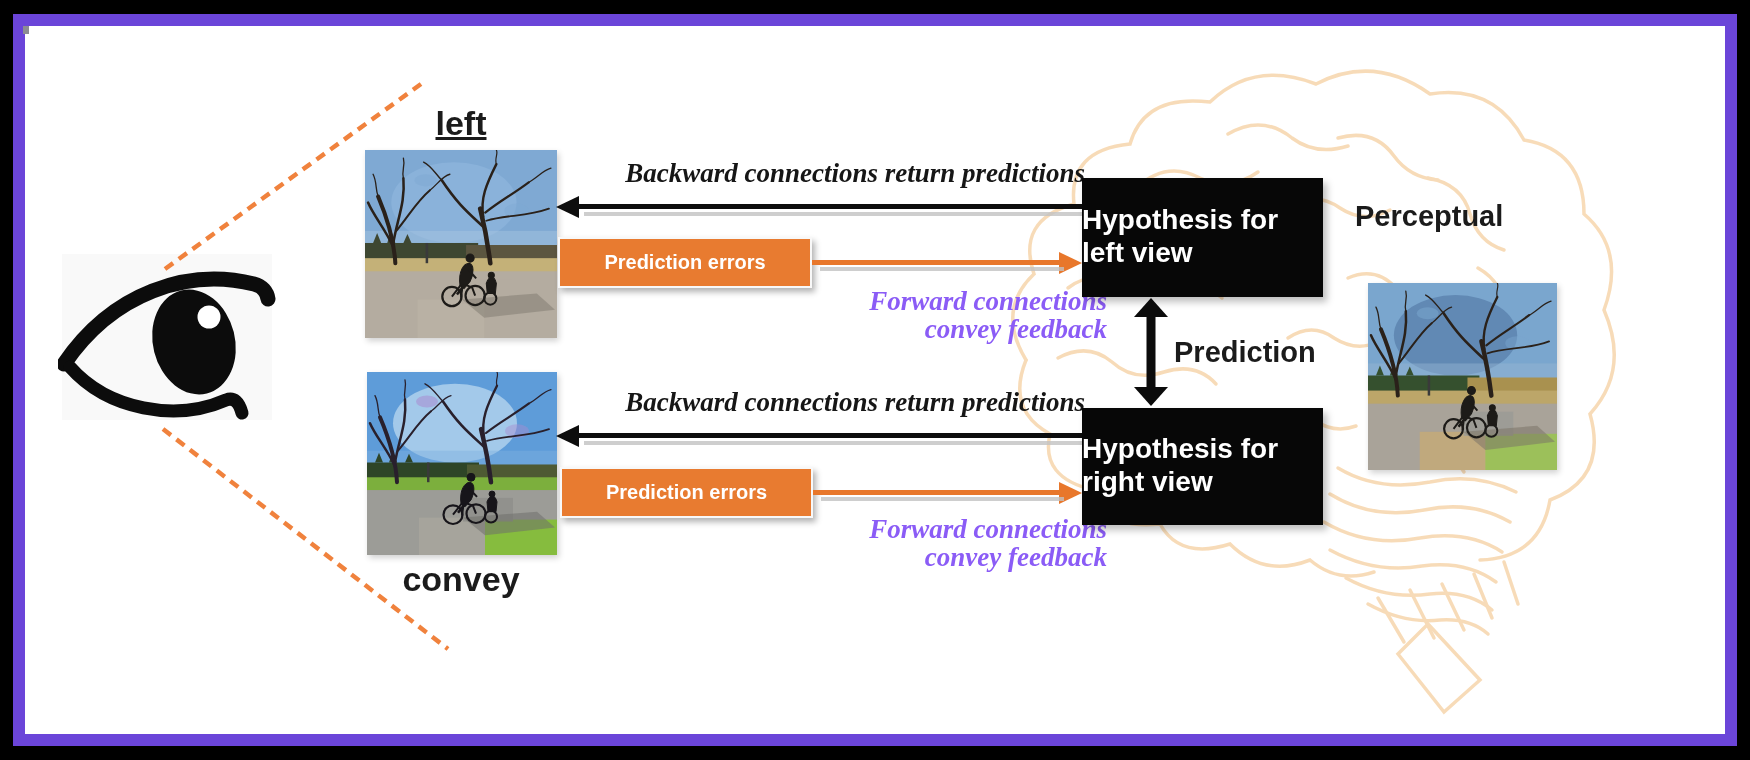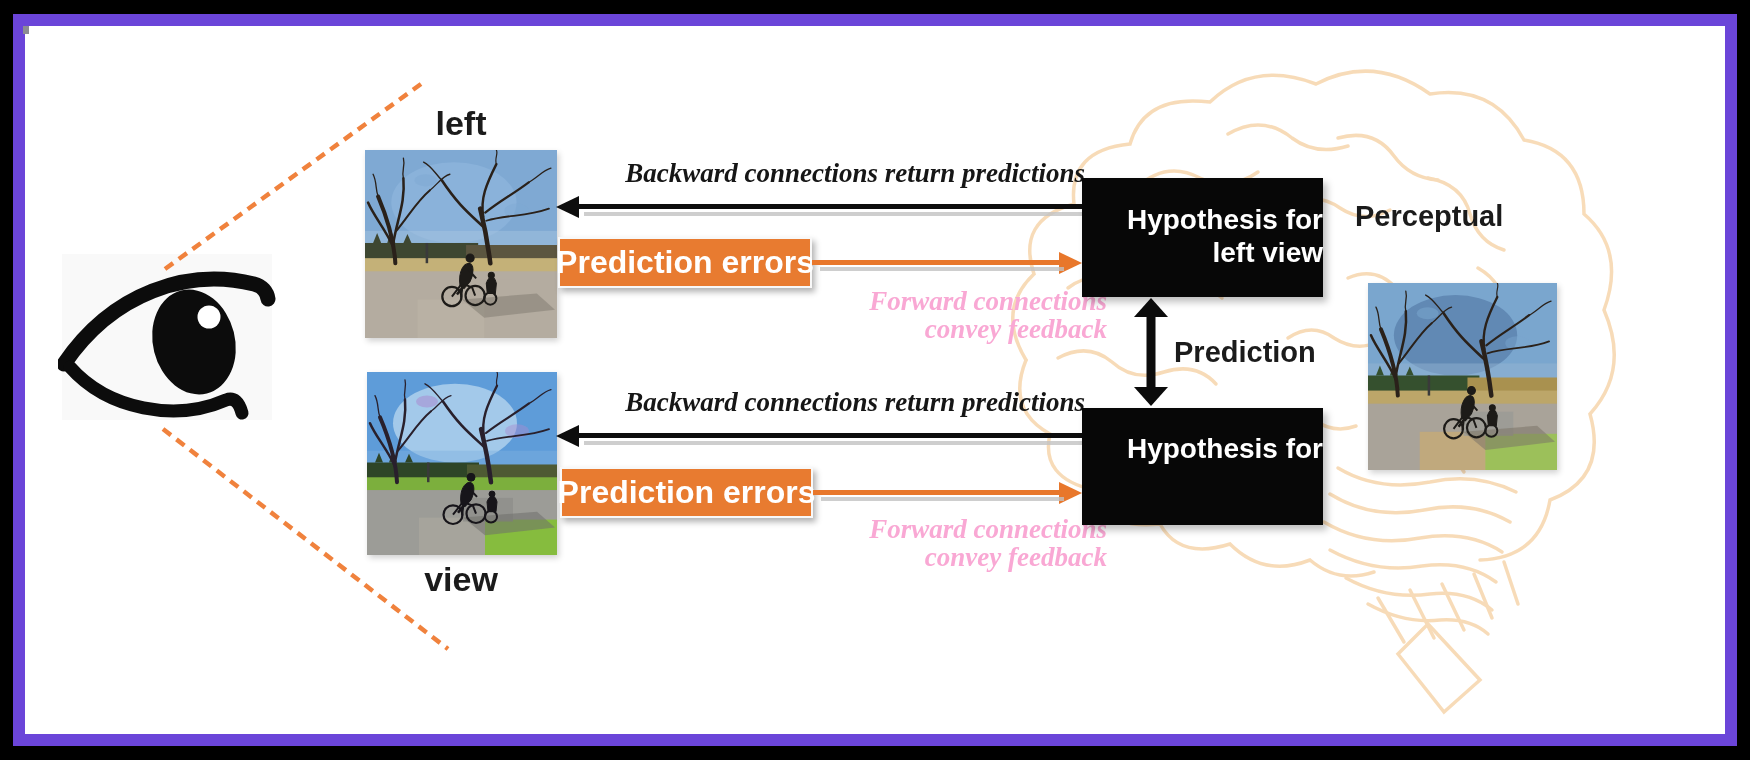--- a/index.html
+++ b/index.html
@@ -5,29 +5,29 @@
   html,body{margin:0;padding:0;background:#000;}
   .app{position:relative;width:1750px;height:760px;background:#000;overflow:hidden;
        font-family:"Liberation Sans", sans-serif;}
   .frame{position:absolute;left:13px;top:14px;width:1700px;height:708px;
          border:12px solid #6B45D9;background:#ffffff;}
   .artifact{position:absolute;left:23px;top:26px;width:6px;height:8px;background:#8d8d93;}
   .abs{position:absolute;}
   
   .serifbold{font-family:"Liberation Serif", serif;font-style:italic;font-weight:700;
              color:#161616;font-size:27px;white-space:nowrap;text-align:right;}
-  .serifbold.orange{color:#f9a8d4;}
+  .serifbold.orange{color:#8b5cf6;}
   .viewlabel{font-weight:700;font-size:34px;color:#1b1b1b;text-align:center;}
   .biglabel{font-weight:700;font-size:29px;color:#1b1b1b;white-space:nowrap;}
-  .hypobox{background:#070707;color:#ffffff;text-align:right;
+  .hypobox{background:#070707;color:#ffffff;text-align:left;
            box-shadow:4px 5px 7px rgba(0,0,0,0.25);}
   .hypobox .l{font-size:28px;font-weight:700;line-height:33px;}
   .obox{background:#E87B30;border:2px solid #f8f8f8;box-sizing:border-box;
         box-shadow:3px 4px 6px rgba(0,0,0,0.3);display:flex;align-items:center;justify-content:center;}
-  .obox span{color:#ffffff;font-weight:700;font-size:32px;white-space:nowrap;}
+  .obox span{color:#ffffff;font-weight:700;font-size:20px;white-space:nowrap;}
   
   .shaft-h{position:absolute;height:5px;background:#0d0d0d;}
   .shaft-h.orange{background:#E8772B;}
   .head-left{position:absolute;width:0;height:0;border-top:11px solid transparent;
              border-bottom:11px solid transparent;border-right:23px solid #0d0d0d;}
   .head-right{position:absolute;width:0;height:0;border-top:11px solid transparent;
               border-bottom:11px solid transparent;border-left:23px solid #E8772B;}
   .arrow-shadow{position:absolute;height:4px;background:#c2c2c2;opacity:.8;}
   
   .scene{position:absolute;overflow:hidden;box-shadow:2px 3px 6px rgba(0,0,0,0.18);}
@@ -87,21 +87,21 @@
     <circle cx="151" cy="65" r="11.5" fill="#ffffff"></circle>
     <path d="M6,112 C55,40 130,16 196,32 C204,34 209,40 210,47" fill="none" stroke="#0c0c0c" stroke-width="15" stroke-linecap="round"></path>
     <path d="M12,115 C50,158 118,170 168,148 C176,145 181,150 184,161" fill="none" stroke="#0c0c0c" stroke-width="13" stroke-linecap="round"></path>
   </svg>
 
   <svg class="abs" style="left:0;top:0;" width="1750" height="760" viewBox="0 0 1750 760">
     <line x1="165" y1="269" x2="421" y2="84" stroke="#F0823D" stroke-width="4.5" stroke-dasharray="10 7"></line>
     <line x1="163" y1="429" x2="448" y2="649" stroke="#F0823D" stroke-width="4.5" stroke-dasharray="10 7"></line>
   </svg>
 
-  <div class="abs viewlabel" style="left:386px;top:104px;width:150px;">left</div>
+  <div class="abs viewlabel" style="left:386px;top:104px;width:150px;text-decoration:underline;">left</div>
   <div class="scene scene-left abs" style="left:365px;top:150px;width:192px;height:188px;">
   <svg viewBox="0 0 190 186" preserveAspectRatio="none">
     <rect x="0" y="0" width="190" height="108" style="fill:var(--sky)"></rect>
     <ellipse cx="88" cy="52" rx="62" ry="40" style="fill:var(--blob)"></ellipse>
     <rect x="0" y="80" width="190" height="28" style="fill:var(--skyhz)" opacity="0.45"></rect>
     <ellipse cx="60" cy="30" rx="11" ry="6" style="fill:var(--accent)" opacity="0.55"></ellipse>
     <ellipse cx="150" cy="60" rx="12" ry="7" style="fill:var(--accent)" opacity="0.45"></ellipse>
     <rect x="0" y="92" width="112" height="18" style="fill:var(--treeL)"></rect>
     <polygon points="8,92 12,82 16,92" style="fill:var(--treeL)"></polygon>
     <polygon points="22,92 26,80 30,92" style="fill:var(--treeL)"></polygon>
@@ -189,21 +189,21 @@
       <path d="M94,134 C92,120 98,112 103,112 C108,113 108,122 104,130 L98,137 Z"></path>
       <circle cx="104" cy="107" r="4"></circle>
       <path d="M102,118 L110,127" fill="none" stroke-width="2"></path>
       <path d="M98,134 L91,143" fill="none" stroke-width="2.5"></path>
       <path d="M120,132 c3,-8 8,-8 10,0 l-1,10 h-8 Z"></path>
       <circle cx="125" cy="124" r="3"></circle>
       <circle cx="124" cy="147" r="6" fill="none" stroke-width="2"></circle>
     </g>
   </svg>
 </div>
-  <div class="abs viewlabel" style="left:386px;top:560px;width:150px;">view</div>
+  <div class="abs viewlabel" style="left:386px;top:560px;width:150px;">convey</div>
 
   <div class="abs serifbold" style="left:565px;top:158px;width:520px;">Backward connections return predictions</div>
   <div>
     <div class="shaft-h" style="left:572px;top:204px;width:510px;"></div>
     <div class="head-left" style="left:556px;top:196px;"></div>
     <div class="arrow-shadow" style="left:584px;top:212px;width:498px;"></div>
   </div>
   <div class="obox abs" style="left:558px;top:237px;width:254px;height:51px;">
     <span>Prediction errors</span>
   </div>
@@ -237,20 +237,21 @@
   </div>
   <div>
     <div class="shaft-h orange" style="left:813px;top:490px;width:249px;"></div>
     <div class="head-right" style="left:1059px;top:482px;"></div>
     <div class="arrow-shadow" style="left:821px;top:497px;width:243px;"></div>
   </div>
   <div class="abs serifbold orange" style="left:787px;top:514px;width:320px;">Forward connections</div>
   <div class="abs serifbold orange" style="left:787px;top:542px;width:320px;">convey feedback</div>
   <div class="hypobox abs" style="left:1082px;top:408px;width:241px;height:117px;">
     <div class="l" style="margin-top:24px;">Hypothesis for</div>
+    <div class="l">right view</div>
   </div>
 
   <div class="abs biglabel" style="left:1355px;top:200px;width:220px;text-align:left;">Perceptual</div>
   <div class="scene scene-percept abs" style="left:1368px;top:283px;width:189px;height:187px;">
   <svg viewBox="0 0 190 186" preserveAspectRatio="none">
     <rect x="0" y="0" width="190" height="108" style="fill:var(--sky)"></rect>
     <ellipse cx="88" cy="52" rx="62" ry="40" style="fill:var(--blob)"></ellipse>
     <rect x="0" y="80" width="190" height="28" style="fill:var(--skyhz)" opacity="0.45"></rect>
     <ellipse cx="60" cy="30" rx="11" ry="6" style="fill:var(--accent)" opacity="0.55"></ellipse>
     <ellipse cx="150" cy="60" rx="12" ry="7" style="fill:var(--accent)" opacity="0.45"></ellipse>

